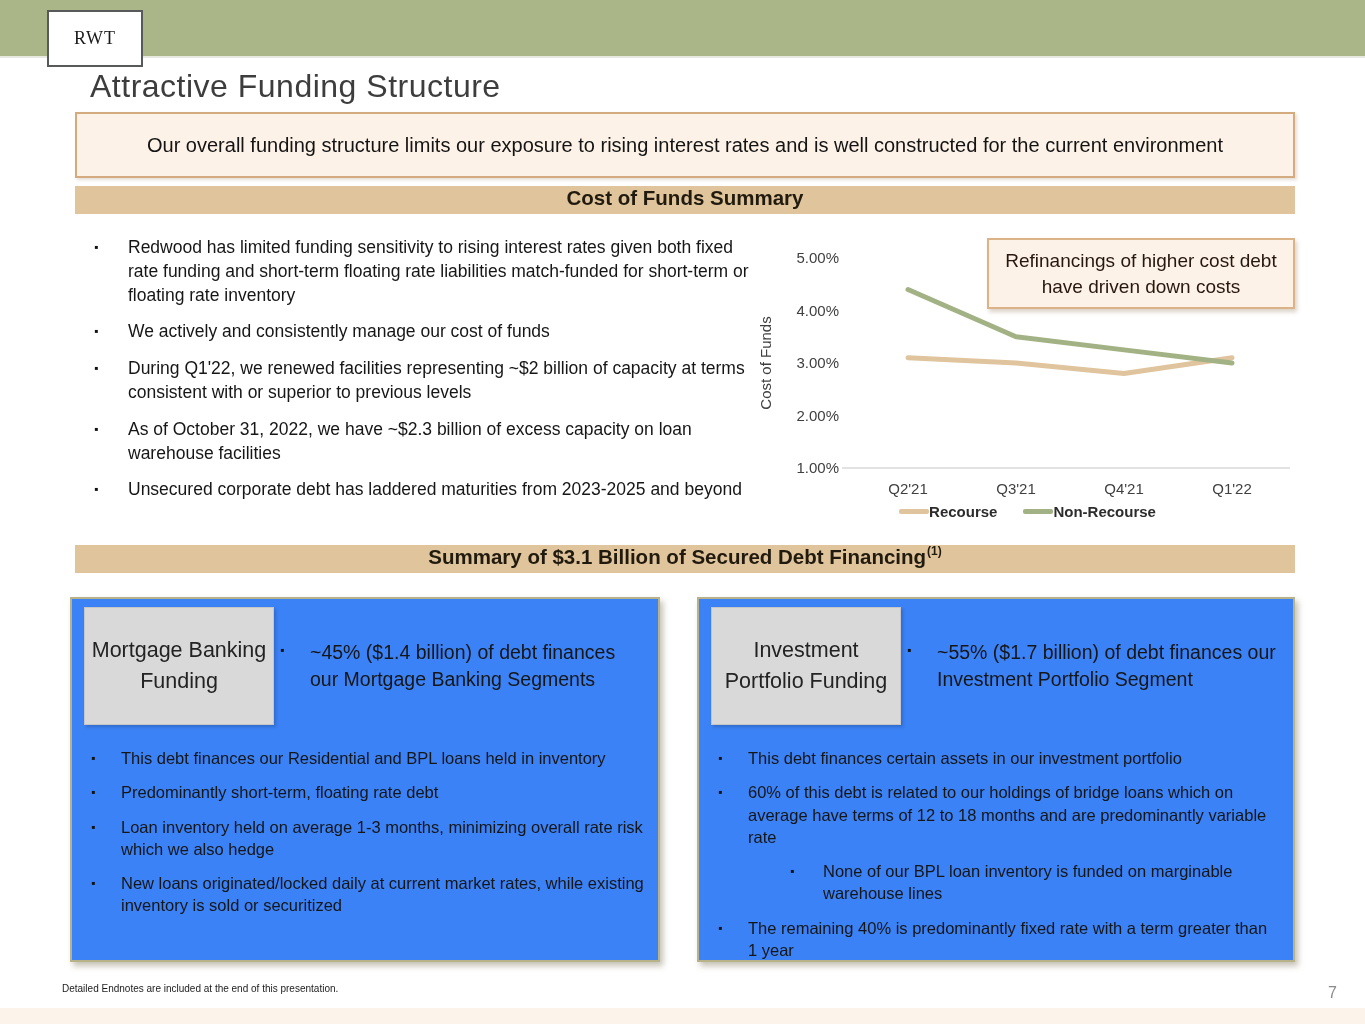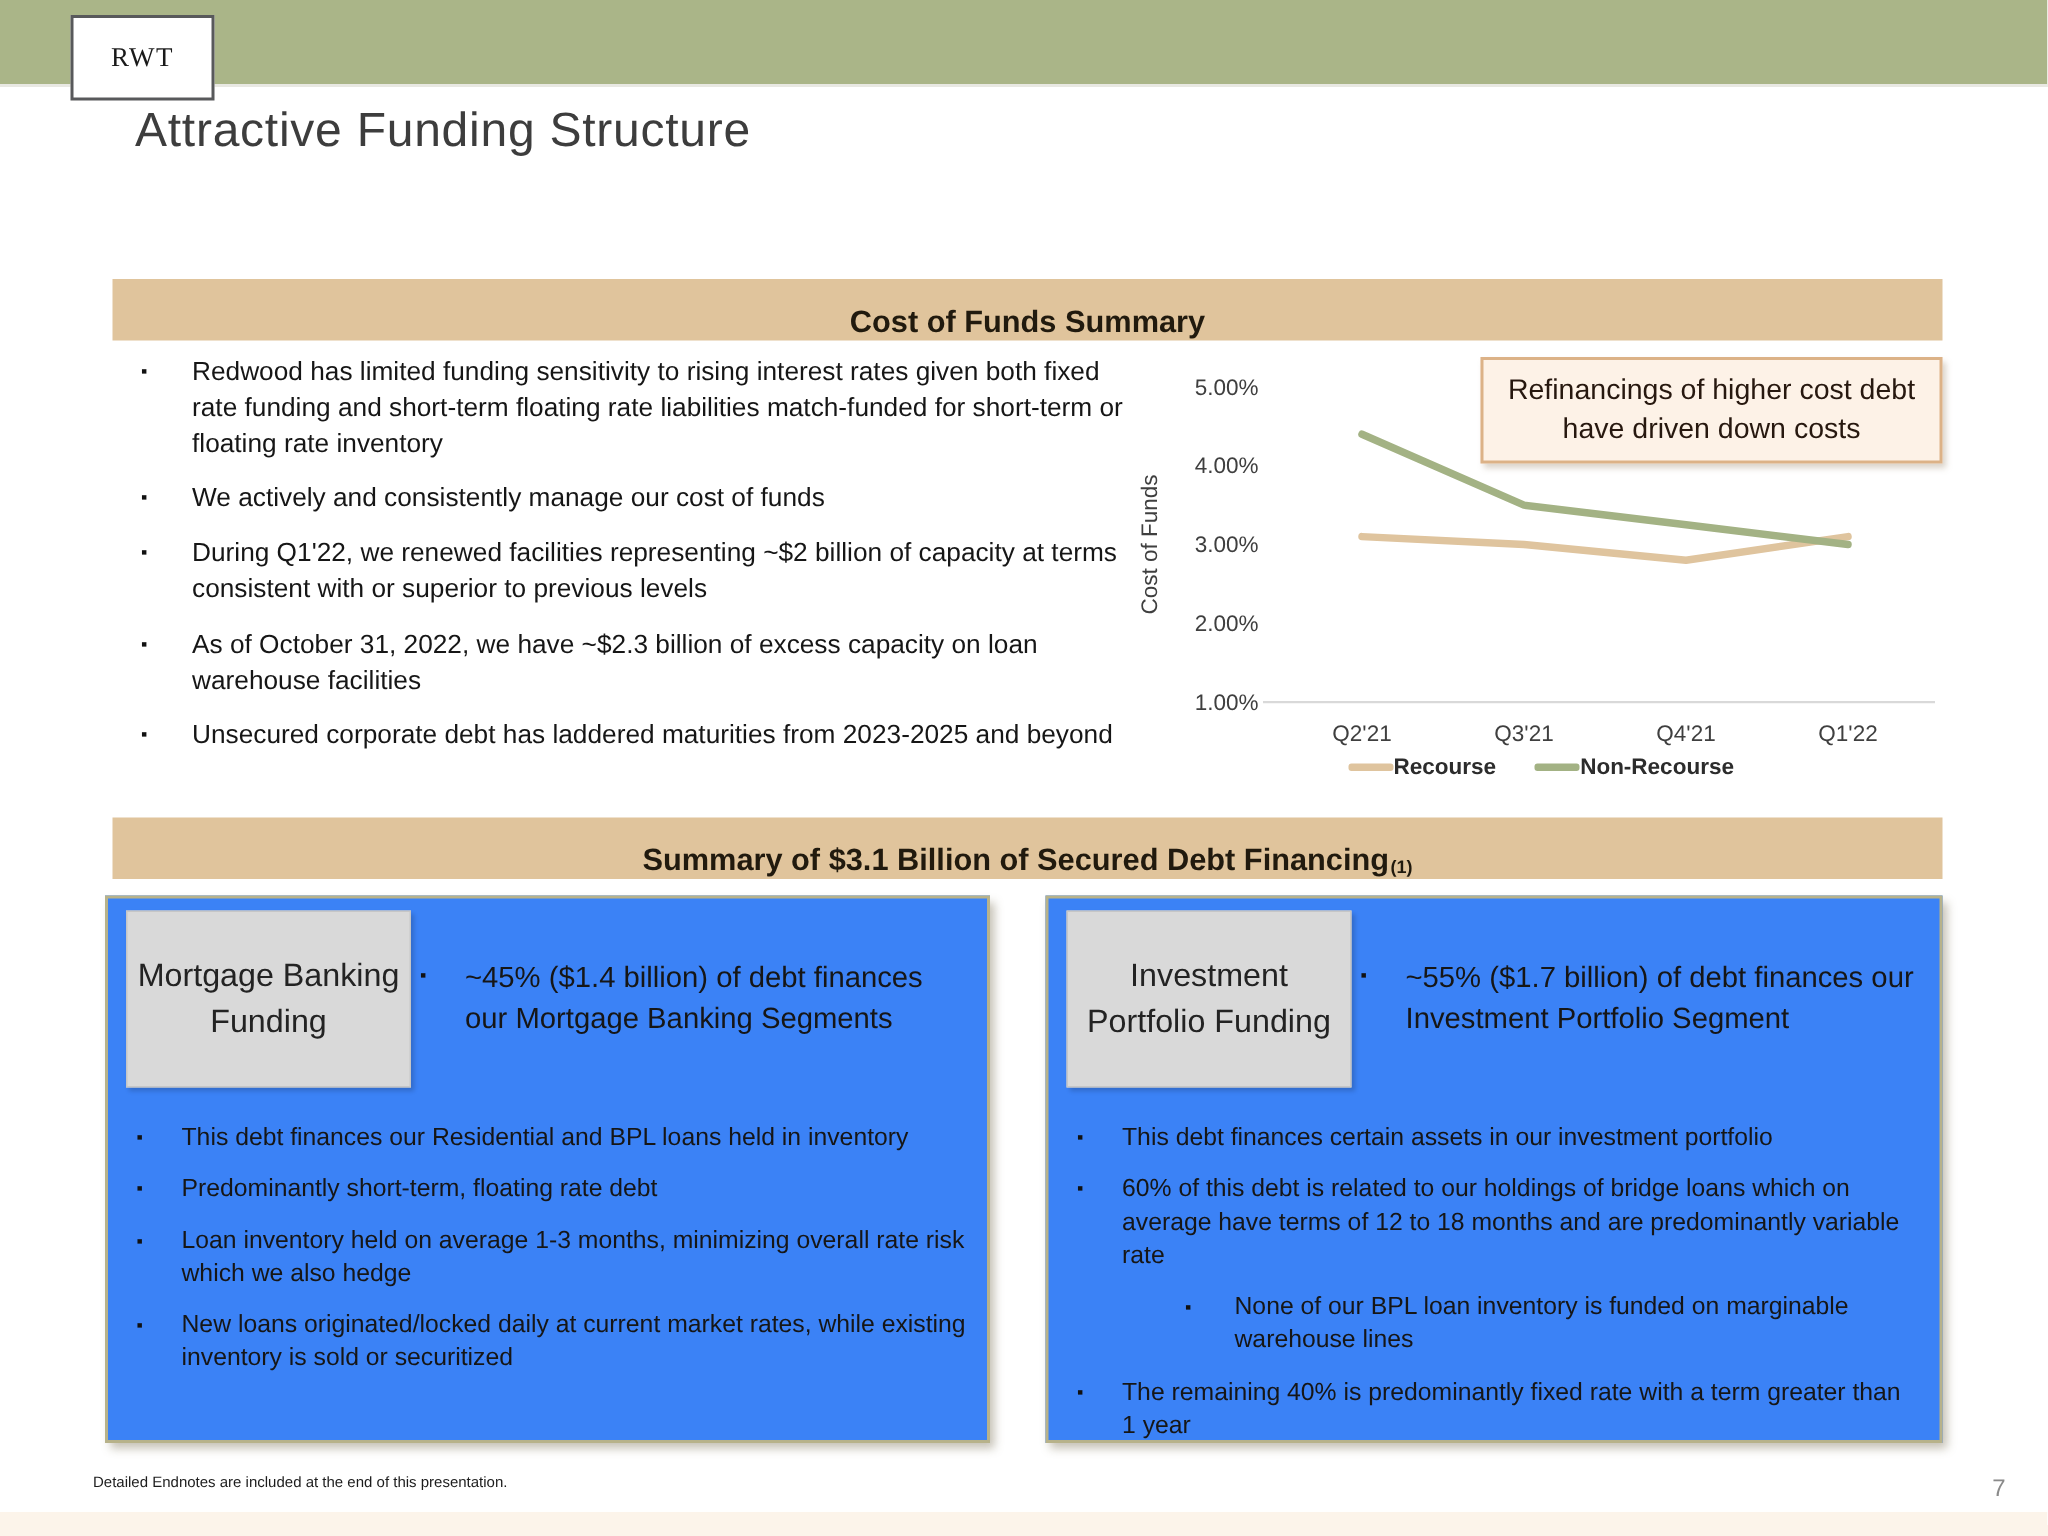--- a/index.html
+++ b/index.html
@@ -15,22 +15,22 @@
 
   .page-title { position:absolute; left:90px; top:68px; font-size:32px; font-weight:400; color:#3d3d3d; letter-spacing:0.5px; }
 
   
   .key-box { position:absolute; left:75px; top:112px; width:1220px; height:66px; background:#fdf2e7;
     border:2px solid #d3ab7e; box-shadow:2px 2px 3px rgba(150,130,100,0.25);
     display:flex; align-items:center; justify-content:center; text-align:center; }
   .key-box p { font-size:20px; line-height:1.45; color:#141414; max-width:1150px; }
 
   
-  .sec-head { position:absolute; left:75px; width:1220px; height:41px; background:#e0c49c;
-    display:flex; align-items:flex-end; justify-content:center; font-size:20.5px; font-weight:700; color:#211a0e; }
+  .sec-head { position:absolute; left:75px; width:1220px; height:28px; background:#e0c49c;
+    display:flex; align-items:flex-start; justify-content:center; font-size:20.5px; font-weight:700; color:#211a0e; }
   .sec-head sup { font-size:12px; font-weight:700; margin-left:1px; transform:translateY(-1px); }
   #sec1 { top:186px; }
   #sec2 { top:545px; }
 
   
   ul.blist { list-style:none; }
   ul.blist li { display:flex; align-items:flex-start; }
   ul.blist .marker { flex:0 0 auto; font-size:12px; line-height:1; padding-top:5px; color:#111; }
   ul.blist .btext { color:#161616; }
 
@@ -81,20 +81,23 @@
 
 <div class="slide">
 
   <div class="banner"></div>
   <div class="logo-box">
     <span>RWT</span>
   </div>
 
   <h1 class="page-title">Attractive Funding Structure</h1>
 
+  <div class="key-box">
+    <p>Our overall funding structure limits our exposure to rising interest rates and is well constructed for the current environment</p>
+  </div>
 
   <div class="sec-head" id="sec1">
     <span>Cost of Funds Summary</span>
   </div>
 
   <ul class="blist" id="cof-bullets">
       <li>
         <span class="marker">▪</span>
         <span class="btext">Redwood has limited funding sensitivity to rising interest rates given both fixed rate funding and short-term floating rate liabilities match-funded for short-term or floating rate inventory</span>
       </li>

